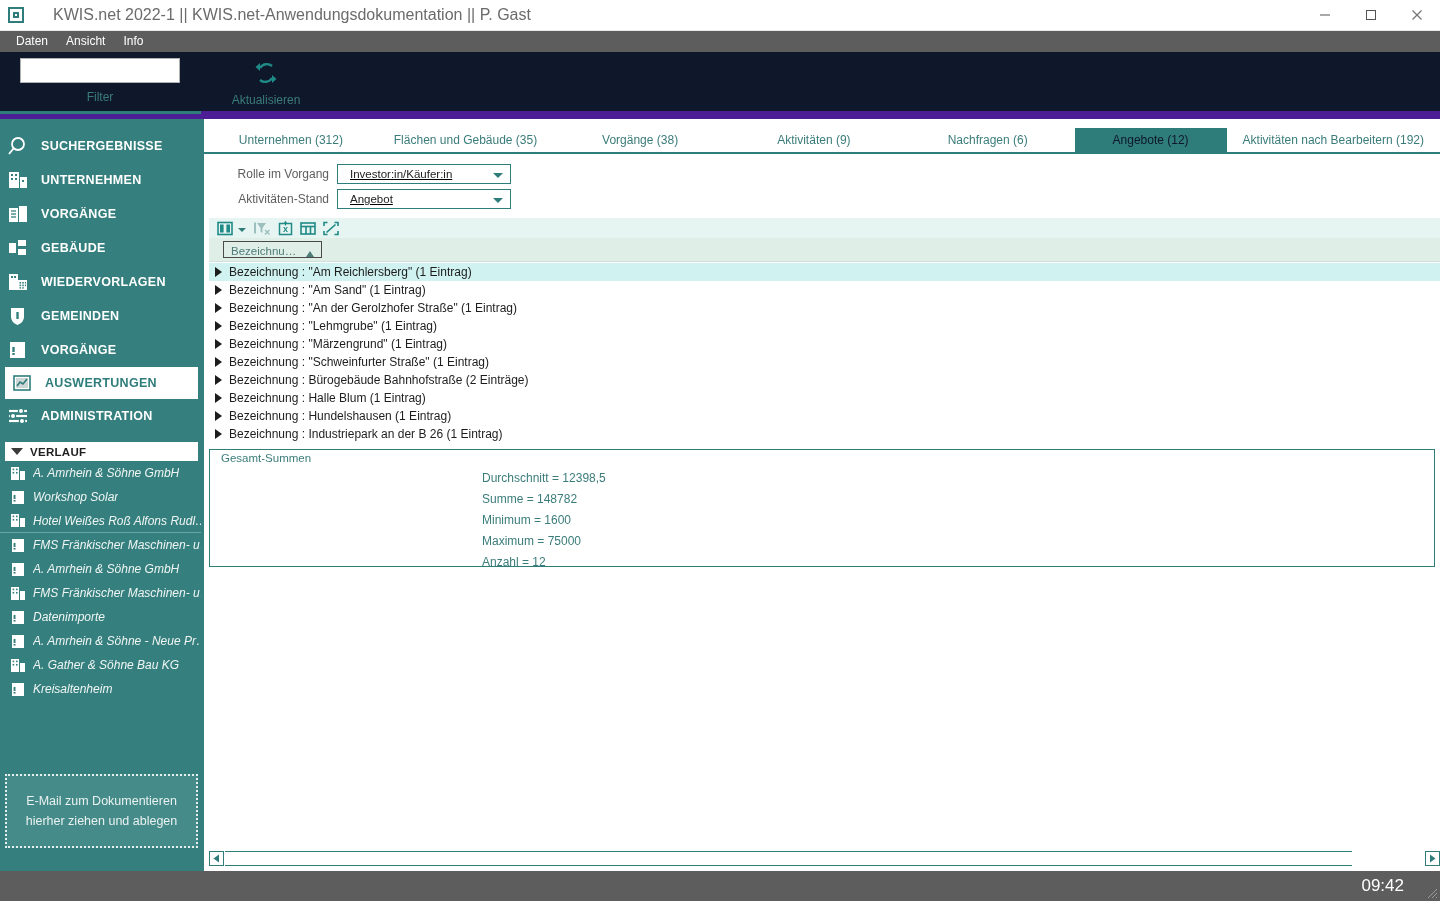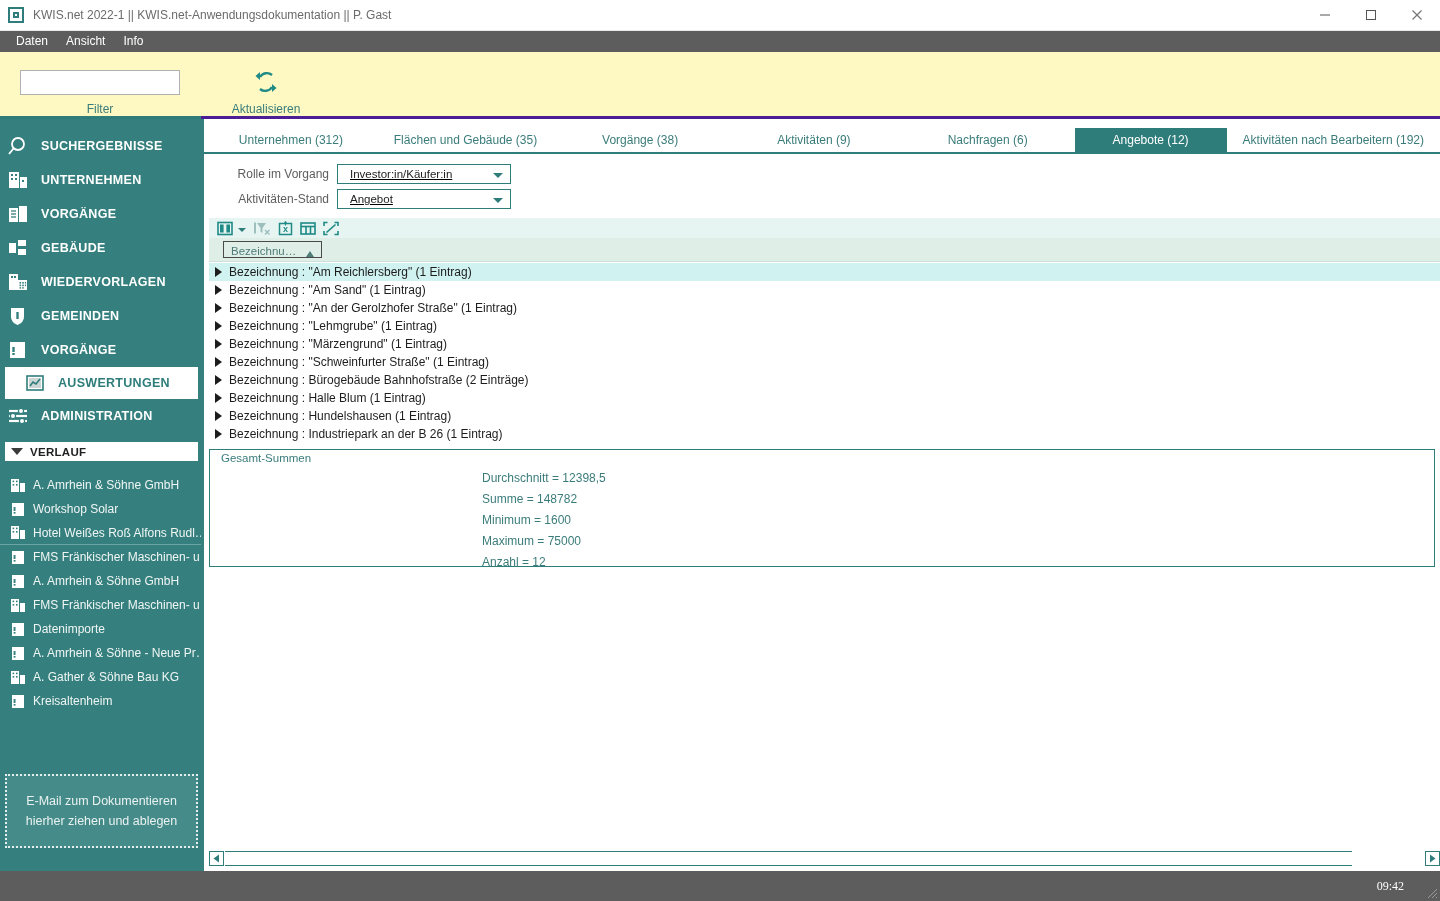--- a/index.html
+++ b/index.html
@@ -29,22 +29,23 @@
     margin-left: 8px; margin-right: 9px;
     border: 2px solid #2e7d7b;
     display: flex; align-items: center; justify-content: center;
     flex: none;
   }
   .title-icon i {
     display: block; width: 6px; height: 6px;
     border: 2px solid #2e7d7b;
   }
   .title-text {
-    font-size: 12px; color: #6b6b6b;
+    font-size: 16px; color: #6b6b6b;
     white-space: nowrap;
+    margin-left: 20px;
   }
   .win-controls { margin-left: auto; display: flex; height: 31px; }
   .win-btn {
     width: 46px; height: 31px;
     display: flex; align-items: center; justify-content: center;
     color: #555; font-size: 13px; line-height: 1;
     cursor: default;
   }
   .win-btn svg { display: block; }
 
@@ -58,23 +59,23 @@
   }
   .menu-item {
     color: #ffffff; font-size: 12px;
     padding: 16px 9px; line-height: 21px;
     cursor: default;
   }
 
   
   .ribbon {
     height: 67px;
-    background: #fef9c3;
-    border-bottom: 3px solid #4c1d95;
-    display: flex; align-items: flex-end;
+    background: #0f172a;
+    border-bottom: 8px solid #4c1d95;
+    display: flex; align-items: flex-start;
     flex: none;
     position: relative;
   }
   .ribbon-group {
     display: flex; flex-direction: column;
     align-items: center;
     padding-top: 6px;
   }
   .ribbon-group.filter { width: 200px; }
   .ribbon-group.refresh { width: 132px; }
@@ -132,21 +133,21 @@
     display: flex; align-items: center; justify-content: center;
   }
   .nav-item .lbl {
     font-size: 12.5px; font-weight: bold;
     color: #ffffff; letter-spacing: .3px;
     white-space: nowrap;
   }
   .nav-item.active {
     background: #ffffff;
     margin: 0 3px 0 5px;
-    padding-left: 18px;
+    padding-left: 5px;
     height: 32px;
   }
   .nav-item.active .lbl { color: #2e7d7b; }
 
   
   .verlauf-header {
     background: #ffffff;
     margin: 9px 3px 0 5px;
     height: 19px;
     display: flex; align-items: center;
@@ -157,21 +158,21 @@
     width: 0; height: 0;
     border-left: 6px solid transparent;
     border-right: 6px solid transparent;
     border-top: 7px solid #3a3a3a;
     margin-right: 7px;
   }
   .verlauf-header .lbl {
     font-size: 11.5px; font-weight: bold; color: #1f1f1f;
     letter-spacing: .3px;
   }
-  .hist-list { margin-top: 12px; }
+  .hist-list { margin-top: 0; font-style: italic; }
   .hist-item {
     height: 24px;
     display: flex; align-items: center;
     padding-left: 9px;
     cursor: default;
   }
   .hist-item .ico {
     width: 17px; height: 17px; flex: none;
     margin-right: 7px;
     display: flex; align-items: center; justify-content: center;
@@ -214,21 +215,21 @@
     height: 24px;
     display: flex; align-items: center; justify-content: center;
     font-size: 12px; color: #3a7c7a;
     padding: 0 16px;
     white-space: nowrap;
     cursor: default;
     flex: 1;
   }
   .tab.active {
     background: #2e7d7b;
-    color: #ffffff;
+    color: #0f172a;
     height: 24px;
     flex: none;
     min-width: 152px;
   }
 
   
   .form {
     padding: 8px 0 4px 0;
   }
   .form-row {
@@ -378,23 +379,22 @@
 
   
   .statusbar {
     height: 30px; flex: none;
     background: #5d5d5d;
     display: flex; align-items: center;
     justify-content: flex-end;
     position: relative;
   }
   .status-time {
-    font-size: 12px; color: #ffffff;
+    font-size: 17px; color: #ffffff;
     margin-right: 36px;
-    font-family: Liberation Serif, serif;
   }
   .grip { position: absolute; right: 2px; bottom: 2px; }
 </style>
 </head>
 <body>
 
 <div class="app">
 
   <div class="titlebar">
     <div class="title-icon">

